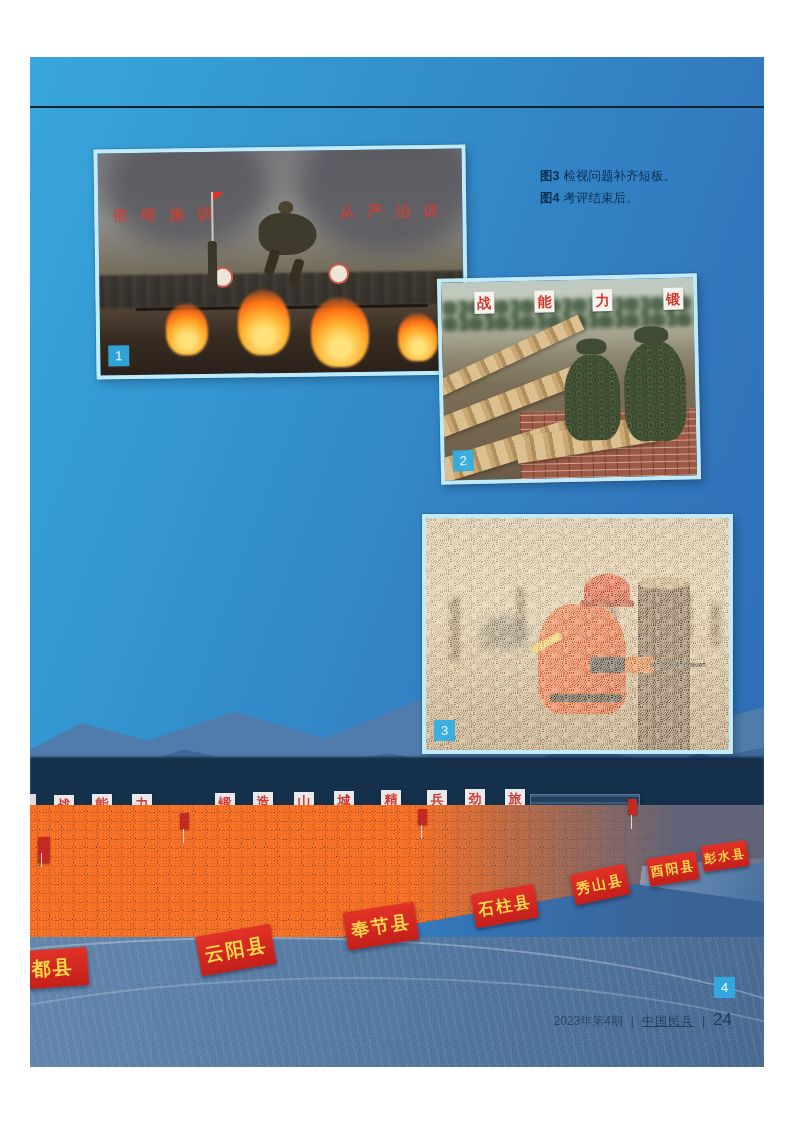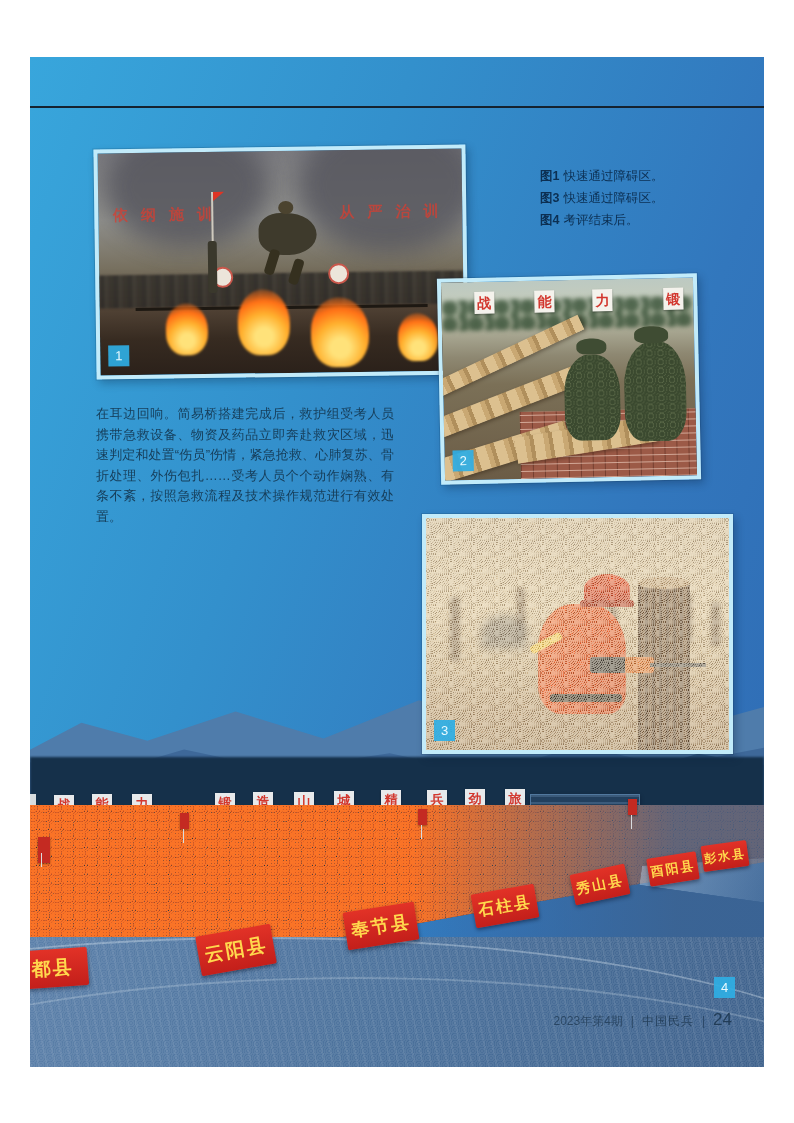--- a/index.html
+++ b/index.html
@@ -142,21 +142,21 @@
   .article p{margin:0;}
   .article p.ind{text-indent:2em;}
   .endlogo{display:inline-block;width:11px;height:11px;margin-left:3px;vertical-align:-1px;
     background:linear-gradient(180deg,#d8281e,#b01c14);
     box-shadow:inset 0 0 0 1px rgba(255,255,255,.35);}
 
   
   .footer{position:absolute;right:32px;top:953px;display:flex;align-items:baseline;gap:8px;color:#1d3750;font-size:12px;}
   .f-issue{opacity:.75;}
   .f-div{opacity:.7;}
-  .f-mag{letter-spacing:1px;opacity:.85;}
+  .f-mag{letter-spacing:1px;opacity:.85;text-decoration:underline;}
   .f-num{font-size:17px;opacity:.9;}
 </style>
 </head>
 <body>
 
 <div class="page">
 
   <div class="top-rule"></div>
 
   <div>
@@ -232,22 +232,21 @@
       <div class="p1-bar"></div>
       <div class="flame" style="left:18%;top:68%;width:42px;height:52px"></div>
       <div class="flame" style="left:38%;top:62%;width:52px;height:66px"></div>
       <div class="flame" style="left:58%;top:66%;width:58px;height:70px"></div>
       <div class="flame" style="left:82%;top:74%;width:40px;height:48px"></div>
       <div class="badge" style="left:8px;bottom:9px">1</div>
     </div>
   </div>
 
   <div class="captions">
-    <div class="cap-row"><span class="cap-b">图1</span><span>快速通过障碍区。</span></div>
-    <div class="cap-row"><span class="cap-b">图3</span><span>快速通过障碍区。</span></div>
+    <div class="cap-row"><span class="cap-b">图3</span><span>检视问题补齐短板。</span></div>
     <div class="cap-row"><span class="cap-b">图4</span><span>考评结束后。</span></div>
   </div>
 
   <div class="photo photo2">
     <div class="ph-in">
       <div class="p2-base"></div>
       <div class="p2-trees"></div>
       <div class="p2-sign" style="left:13%">战</div>
       <div class="p2-sign" style="left:37%">能</div>
       <div class="p2-sign" style="left:60%">力</div>
@@ -259,21 +258,20 @@
       <div class="p2-beam" style="left:28%;top:74%;width:56%;height:26px;transform:rotate(-8deg)"></div>
       <div class="p2-soldier" style="left:48%;top:38%;width:56px;height:86px"></div>
       <div class="p2-cap" style="left:53%;top:30%;width:30px;height:16px"></div>
       <div class="p2-soldier" style="left:72%;top:32%;width:62px;height:100px"></div>
       <div class="p2-cap" style="left:76%;top:24%;width:34px;height:17px"></div>
       <div class="badge" style="left:8px;bottom:9px">2</div>
     </div>
   </div>
 
   <div class="article">
-    <p>在耳边回响。简易桥搭建完成后，救护组受考人员携带急救设备、物资及药品立即奔赴救灾区域，迅速判定和处置“伤员”伤情，紧急抢救、心肺复苏、骨折处理、外伤包扎……受考人员个个动作娴熟、有条不紊，按照急救流程及技术操作规范进行有效处置。</p>
   </div>
 
   <div class="photo photo3">
     <div class="ph-in">
       <div class="p3-base"></div>
       <div class="p3-post" style="left:8%;top:34%;width:10px;height:64px"></div>
       <div class="p3-post" style="left:30%;top:30%;width:8px;height:50px"></div>
       <div class="p3-post" style="left:60%;top:38%;width:9px;height:42px"></div>
       <div class="p3-post" style="left:84%;top:33%;width:11px;height:48px"></div>
       <div class="p3-post" style="left:94%;top:36%;width:9px;height:44px"></div>

